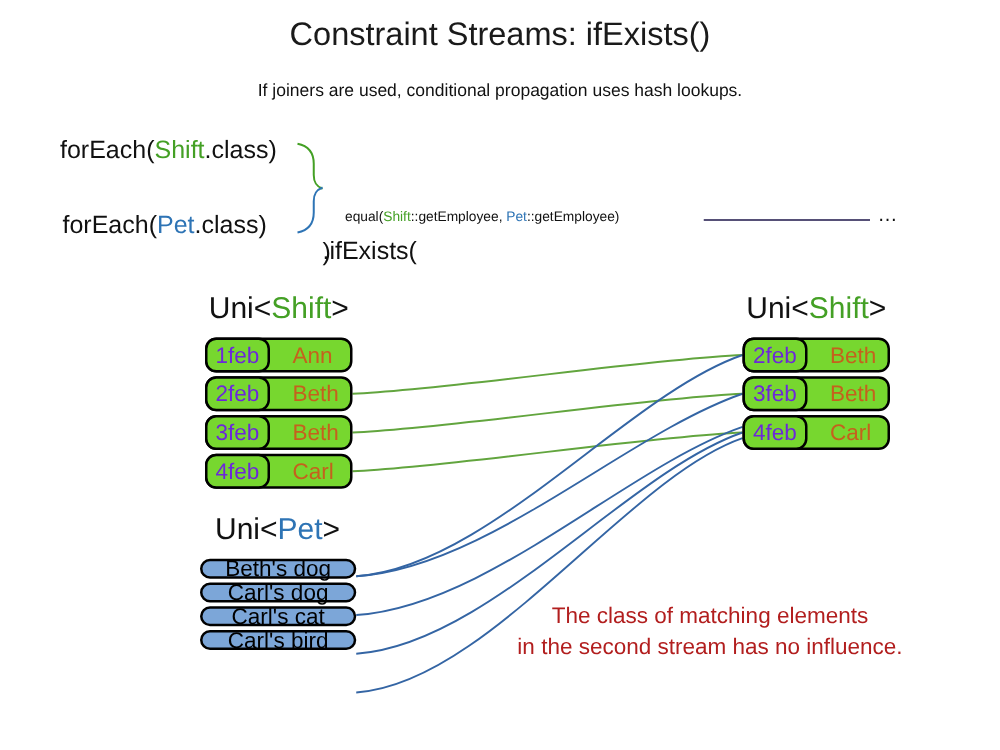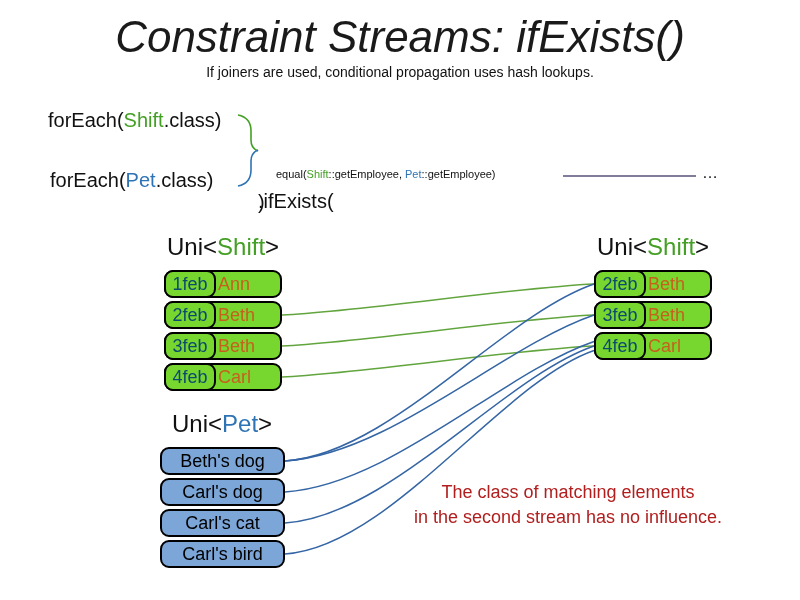--- a/index.html
+++ b/index.html
@@ -1,19 +1,19 @@
 <!DOCTYPE html>
 <html style="--green_box: #77d72f; --green_text: #44a025; --orange_text: #c5611d; --blue_text: #2e74b5; --blue_box: #7ca6d8; --line_green: #62a53e; --line_blue: #3465a4; --line_purple: #565077; --note_red: #b21e1e;"><head>
 <meta charset="utf-8">
 <style>
   html,body{margin:0;padding:0;background:#fff;}
   #stage{position:relative;width:800px;height:600px;background:#fff;overflow:hidden;
          font-family:"Liberation Sans",sans-serif;color:#111;}
   .abs{position:absolute;white-space:nowrap;}
-  #title{left:0;right:0;top:12px;text-align:center;font-size:44px;color:#1a1a1a;font-style:italic;}
+  #title{left:0;right:0;top:12px;text-align:center;font-size:26px;color:#1a1a1a;}
   #subtitle{left:0;right:0;top:64px;text-align:center;font-size:14px;color:#111;}
   .code{font-size:20px;color:#111;}
   #foreach-shift{left:48px;top:109px;}
   #foreach-pet{left:50px;top:169px;}
   #ifexists{left:258px;top:142px;margin-top:48px;}
   #equal-line{left:276px;top:168px;font-size:11px;}
   #close-paren{left:258px;top:191px;}
   #ellipsis{left:702px;top:164px;font-size:16px;color:#111;}
   .green-t{color:var(--green_text);}
   .blue-t{color:var(--blue_text);}
@@ -21,24 +21,24 @@
   #left-shift-label{left:167px;top:233px;}
   #right-shift-label{left:597px;top:233px;}
   #pet-label{left:172px;top:410px;}
   .col{position:absolute;display:flex;flex-direction:column;gap:3px;}
   #left-shift-col{left:164px;top:270px;}
   #right-shift-col{left:594px;top:270px;}
   #pet-col{left:160px;top:447px;}
   .srow{display:flex;align-items:stretch;width:118px;height:28px;box-sizing:border-box;
         background:var(--green_box);border:2px solid #000;border-radius:9px;}
   .sdate{display:flex;align-items:center;justify-content:center;width:52px;box-sizing:border-box;
-         margin:-2px 0 -2px -2px;border:2px solid #000;border-radius:9px;
-         background:var(--green_box);font-size:18px;color:#0c4a6e;}
+         margin:-2px 16px -2px -2px;border:2px solid #000;border-radius:9px;
+         background:var(--green_box);font-size:18px;color:#6d28d9;}
   .sname{display:flex;align-items:center;padding-left:2px;font-size:18px;color:var(--orange_text);}
-  .prow{display:flex;align-items:center;justify-content:center;width:125px;height:28px;box-sizing:border-box;
+  .prow{display:flex;align-items:center;justify-content:center;width:125px;height:16px;box-sizing:border-box;
         background:var(--blue_box);border:2px solid #000;border-radius:9px;font-size:18px;color:#000;}
   #note{left:398px;top:480px;width:340px;text-align:center;font-size:18px;line-height:1.4;
         color:var(--note_red);white-space:normal;}
   #wires{position:absolute;left:0;top:0;width:800px;height:600px;pointer-events:none;}
   #wires path{fill:none;}
   .wg{stroke:var(--line_green);stroke-width:1.5;}
   .wb{stroke:var(--line_blue);stroke-width:1.5;}
   .brace-g{stroke:var(--green_text);stroke-width:1.6;}
   .brace-b{stroke:var(--blue_text);stroke-width:1.6;}
   .wp{stroke:var(--line_purple);stroke-width:1.5;}

